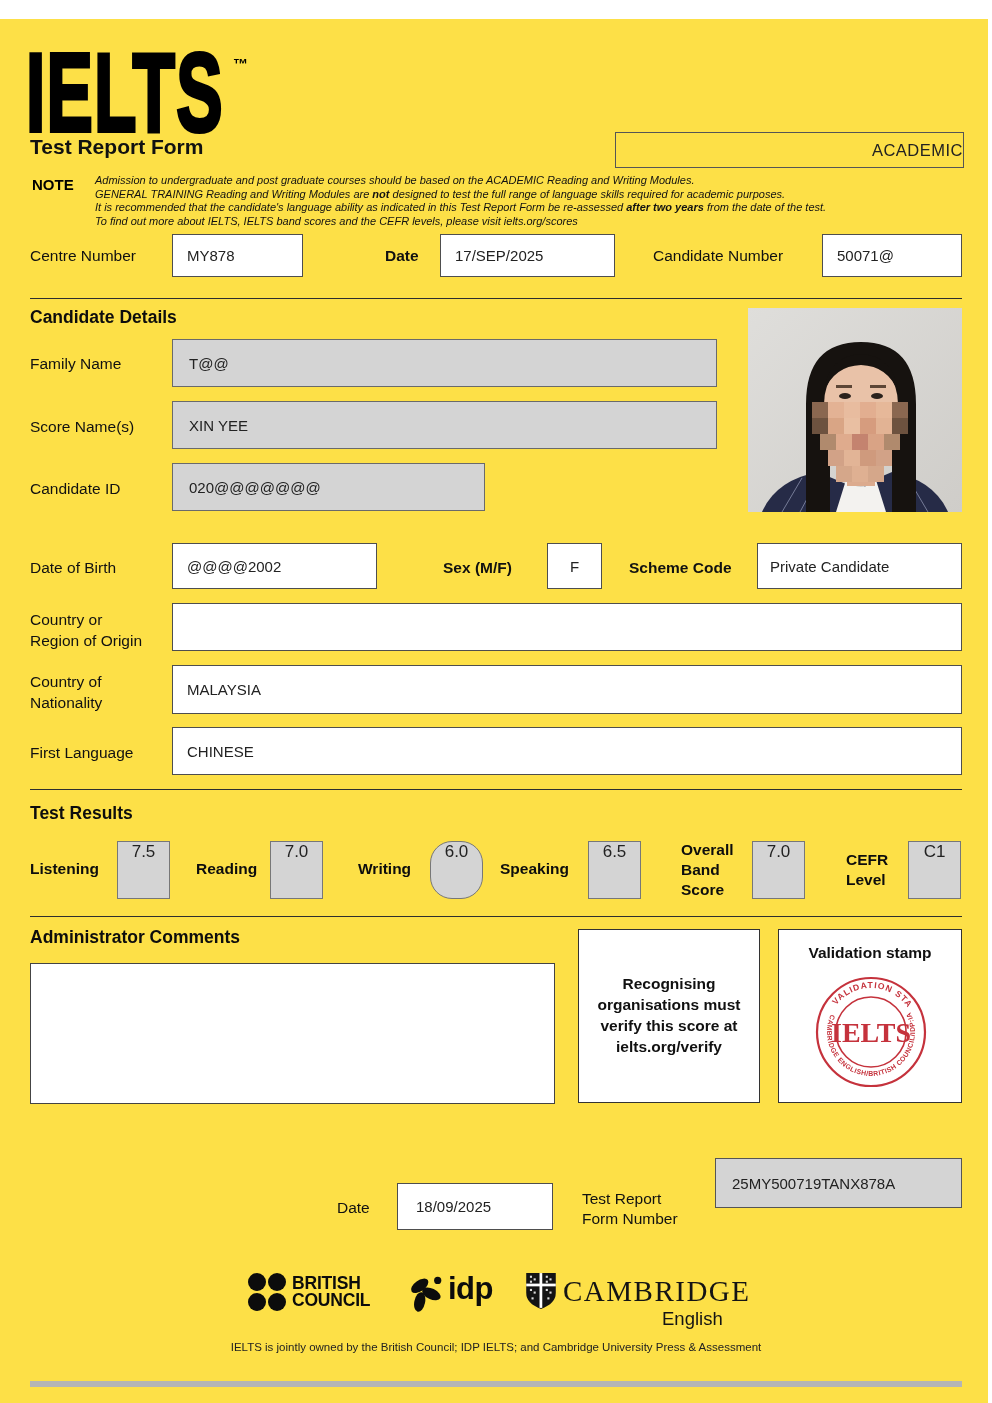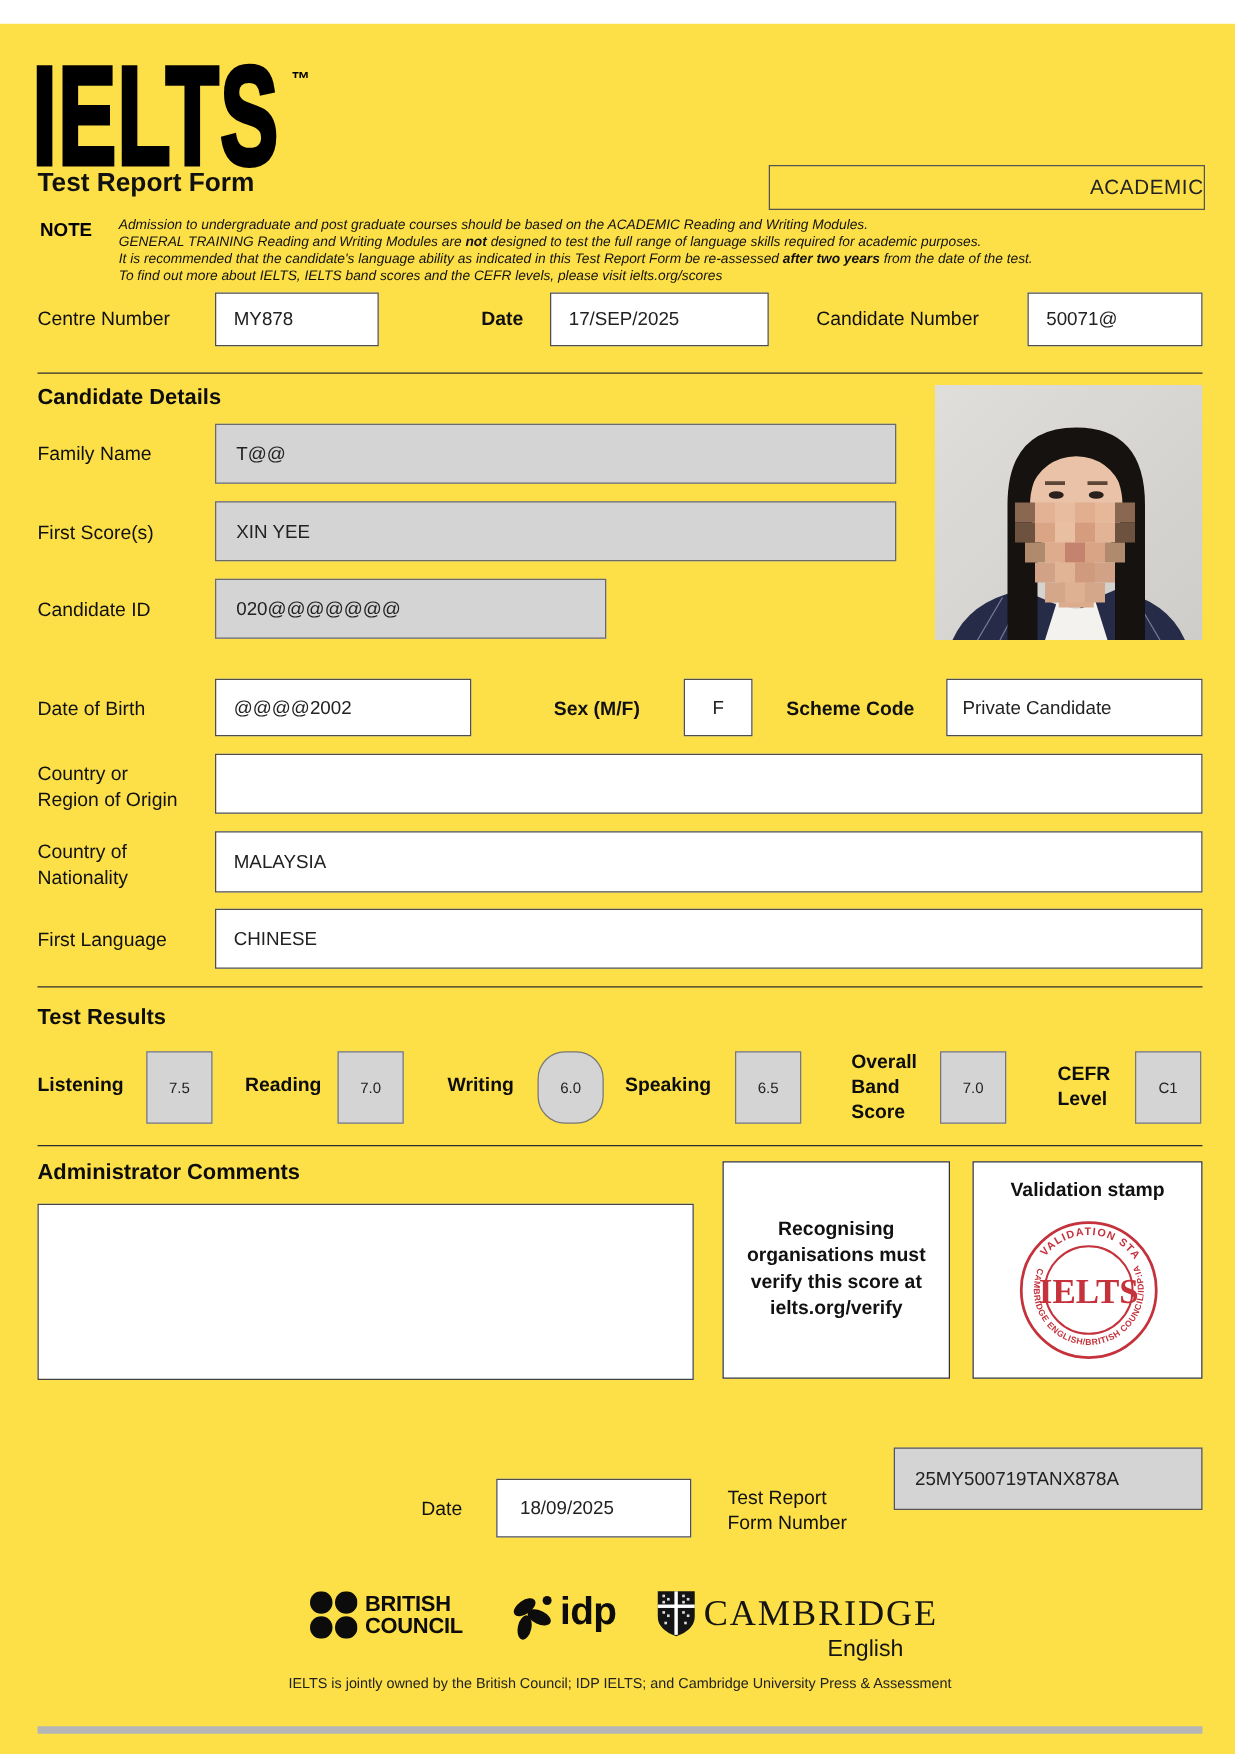--- a/index.html
+++ b/index.html
@@ -22,21 +22,21 @@
   
   .lbl{font-size:15.5px;color:#111;}
   .valbox{border:1.5px solid #4e4e4e;background:#fff;font-size:15px;color:#222;
         display:flex;align-items:center;padding-left:14px;box-sizing:border-box;}
   .gvalbox{border:1px solid #6a6a6a;background:#d4d4d4;font-size:15px;color:#222;
         display:flex;align-items:center;padding-left:16px;box-sizing:border-box;}
   .hr{height:1px;background:#2e2e2e;left:30px;width:932px;}
   .h2{font-size:17.5px;font-weight:bold;color:#0d0d0d;}
   .score-lbl{font-size:15.5px;font-weight:bold;color:#0d0d0d;}
   .score-box{width:53px;height:58px;border:1px solid #777;background:#d4d4d4;
-        display:flex;align-items:center;justify-content:center;font-size:12px;color:#222;box-sizing:border-box;}
+        display:flex;justify-content:center;font-size:17px;color:#222;box-sizing:border-box;}
   .center{justify-content:center;padding-left:0;}
   .panel{border:1px solid #333;box-sizing:border-box;background:#fff;}
   .verify-text{font-size:15.5px;font-weight:bold;text-align:center;line-height:1.35;color:#111;}
   .footer-note{left:0;top:1322px;width:992px;text-align:center;font-size:11.5px;color:#222;}
   .graybar{left:30px;top:1362px;width:932px;height:6px;background:#b5b5b5;}
   .bc-text{font-size:17.5px;font-weight:bold;line-height:.95;letter-spacing:-.2px;color:#0c0c0c;}
   .idp-text{font-size:31px;font-weight:bold;color:#0c0c0c;letter-spacing:-.5px;}
   .cam-text{font-family:"Liberation Serif",serif;font-size:29px;color:#141414;letter-spacing:1.5px;}
   .eng-text{font-size:18.5px;color:#141414;}
 </style>
@@ -73,21 +73,21 @@
 
   <div class="abs hr" style="top:279px;"></div>
 
   <div class="abs h2" style="left:30px;top:288px;">Candidate Details</div>
 
   <div class="abs lbl" style="left:30px;top:336px;">Family Name</div>
   <div class="abs gvalbox" style="left:172px;top:320px;width:545px;height:48px;">
       <span>T@@</span>
     </div>
 
-  <div class="abs lbl" style="left:30px;top:399px;">First Score(s)</div>
+  <div class="abs lbl" style="left:30px;top:399px;">Score Name(s)</div>
   <div class="abs gvalbox" style="left:172px;top:382px;width:545px;height:48px;">
       <span>XIN YEE</span>
     </div>
 
   <div class="abs lbl" style="left:30px;top:461px;">Candidate ID</div>
   <div class="abs gvalbox" style="left:172px;top:444px;width:313px;height:48px;">
       <span>020@@@@@@@</span>
     </div>
 
   <div class="abs" style="left:748px;top:289px;width:214px;height:204px;">

